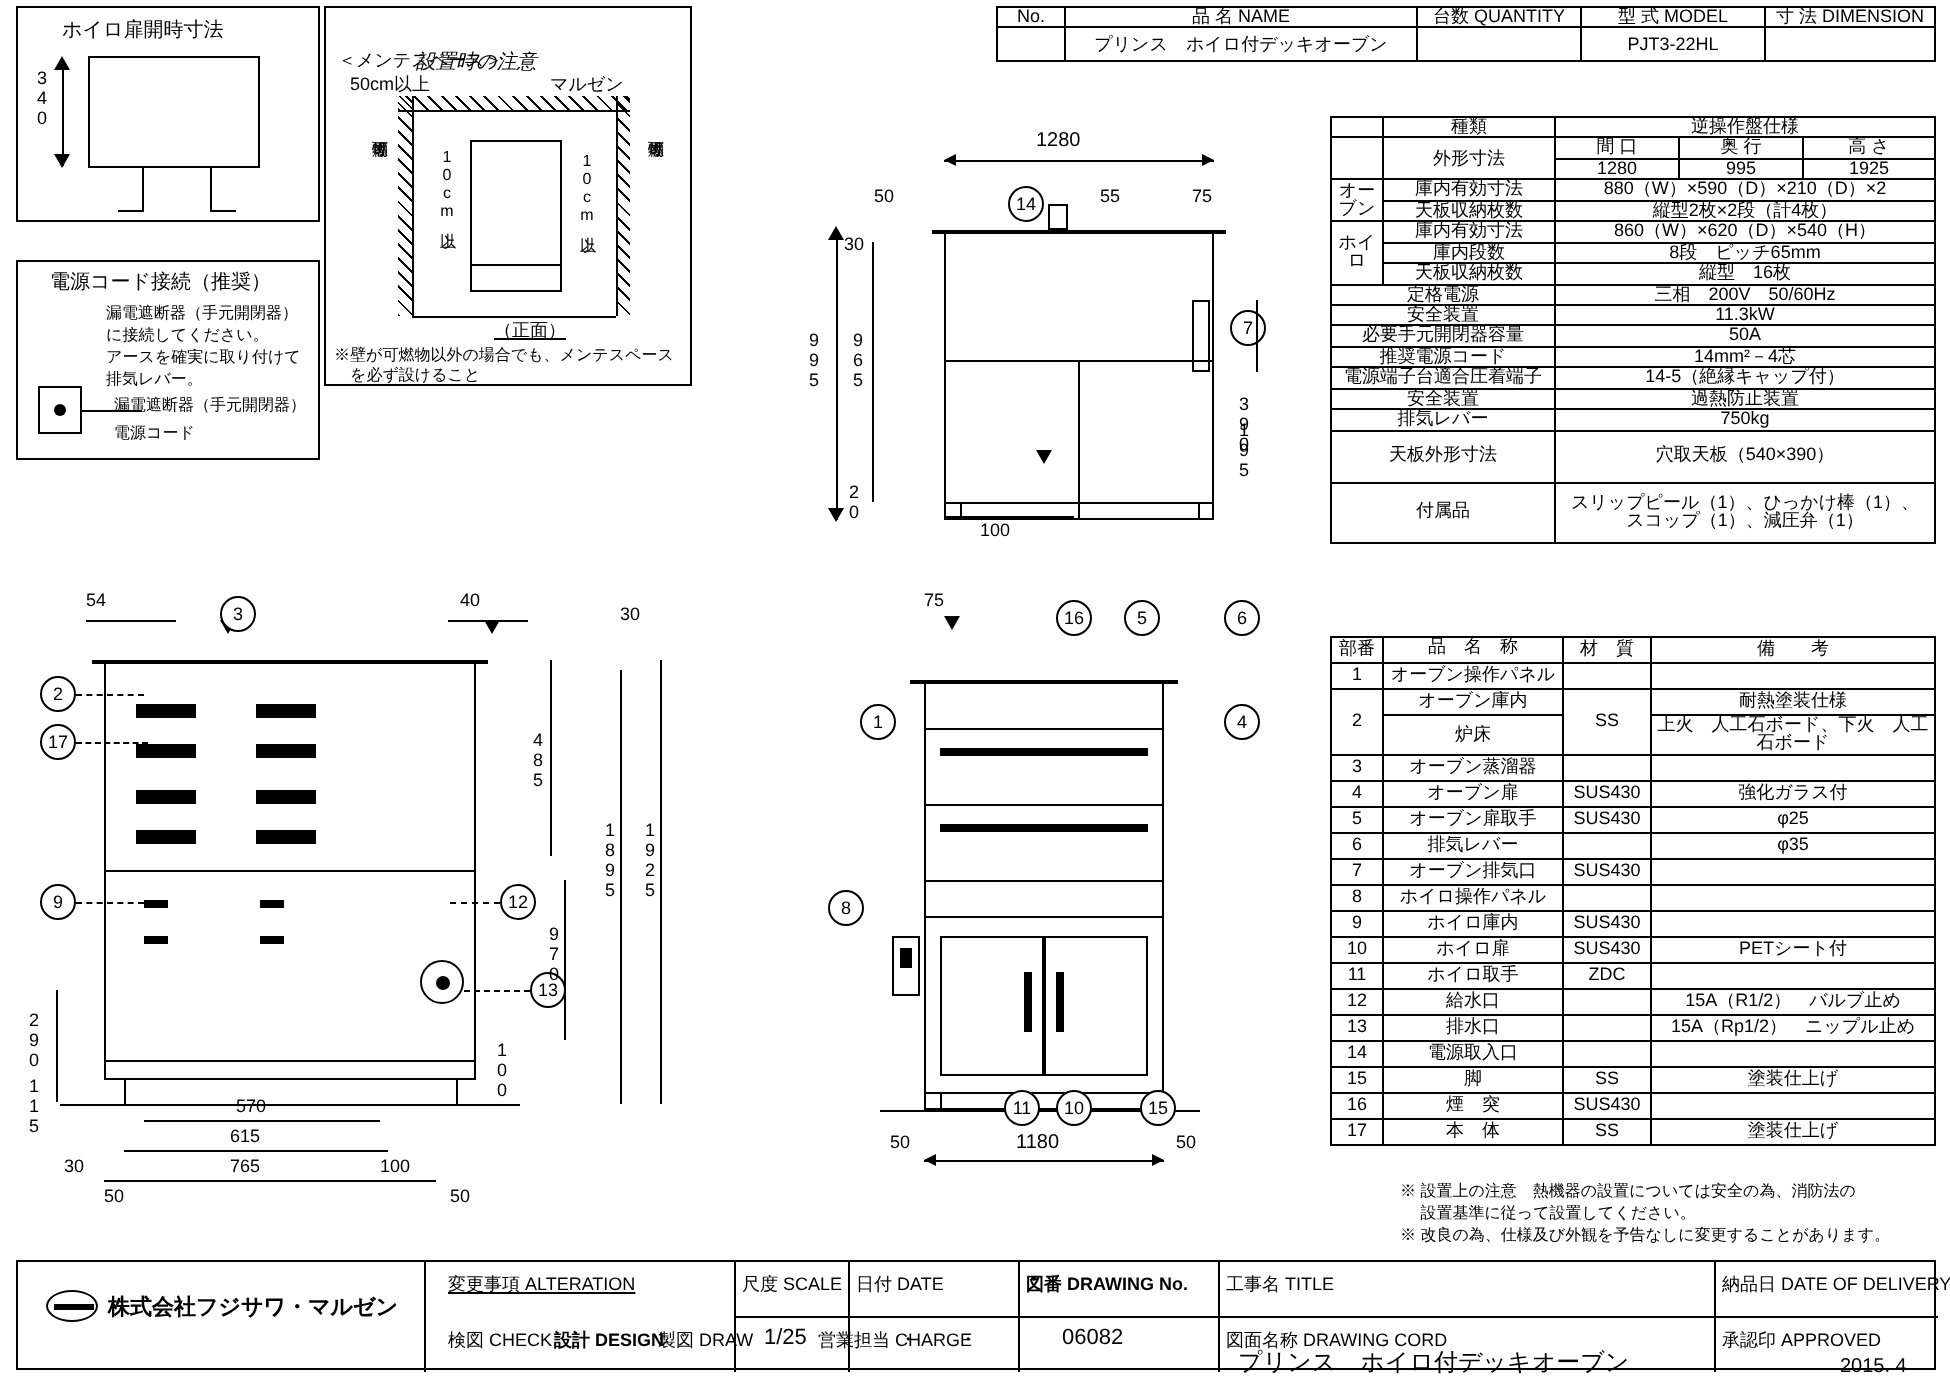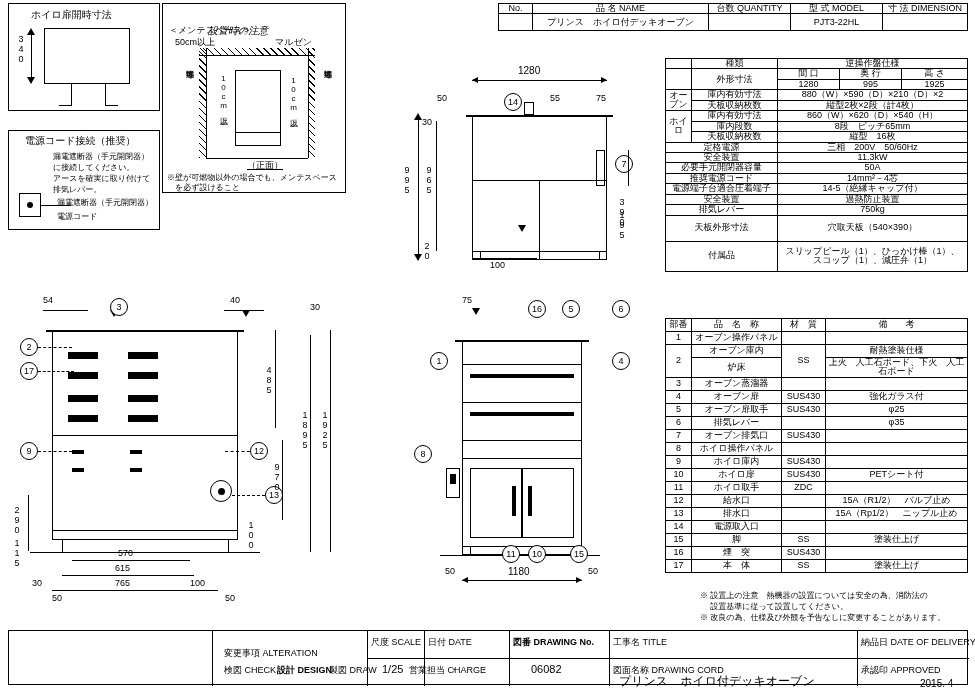--- a/index.html
+++ b/index.html
@@ -380,21 +380,21 @@
       <td colspan="3" style="white-space:pre-line;">スリップピール（1）、ひっかけ棒（1）、
 スコップ（1）、減圧弁（1）</td>
     </tr>
   </tbody>
     </table>
 
   <table class="tbl" style="left:665px; top:318px; width:303px;">
     <tbody>
         <tr style="height:13px;">
       <td style="width:26px;">部番</td>
-      <td style="width:90px;">品　名　称</td>
+      <td style="width:90px;font-family:Liberation Mono, monospace;">品　名　称</td>
       <td style="width:44px;">材　質</td>
       <td>備　　考</td>
     </tr>
     <tr style="height:13px;">
           <td>1</td>
           <td>オーブン操作パネル</td>
           <td></td>
           <td></td>
         </tr>
     <tr style="height:13px;">
@@ -510,22 +510,26 @@
 
     <div class="line-v" style="left:203px; top:0; height:55px;"></div>
     <div class="line-v" style="left:358px; top:0; height:55px;"></div>
     <div class="line-v" style="left:415px; top:0; height:55px;"></div>
     <div class="line-v" style="left:500px; top:0; height:55px;"></div>
     <div class="line-v" style="left:600px; top:0; height:55px;"></div>
     <div class="line-v" style="left:848px; top:0; height:55px;"></div>
     <div class="line-h" style="left:358px; top:27px; width:490px;"></div>
     <div class="line-h" style="left:848px; top:27px; width:112px;"></div>
 
-
-    <div class="lbl t9" style="left:215px; top:16px;">変更事項  ALTERATION</div>
+    <div style="position:absolute; left:14px; top:14px; display:flex; align-items:center; gap:5px;">
+      <span class="logo-oval"></span>
+      <span class="t11" style="font-weight:bold;">株式会社フジサワ・マルゼン</span>
+    </div>
+
+    <div class="lbl t9" style="left:215px; top:5px;text-decoration:underline;">変更事項  ALTERATION</div>
 
     <div class="lbl t9" style="left:362px; top:5px;">尺度  SCALE</div>
     <div class="lbl t11" style="left:373px; top:32px;">1/25</div>
 
     <div class="lbl t9" style="left:419px; top:5px;">日付  DATE</div>
     <div class="lbl t10" style="left:440px; top:32px;">・　　・</div>
 
     <div class="lbl t9" style="left:504px; top:5px;font-weight:bold;">図番  DRAWING No.</div>
     <div class="lbl t11" style="left:522px; top:32px;">06082</div>
 

